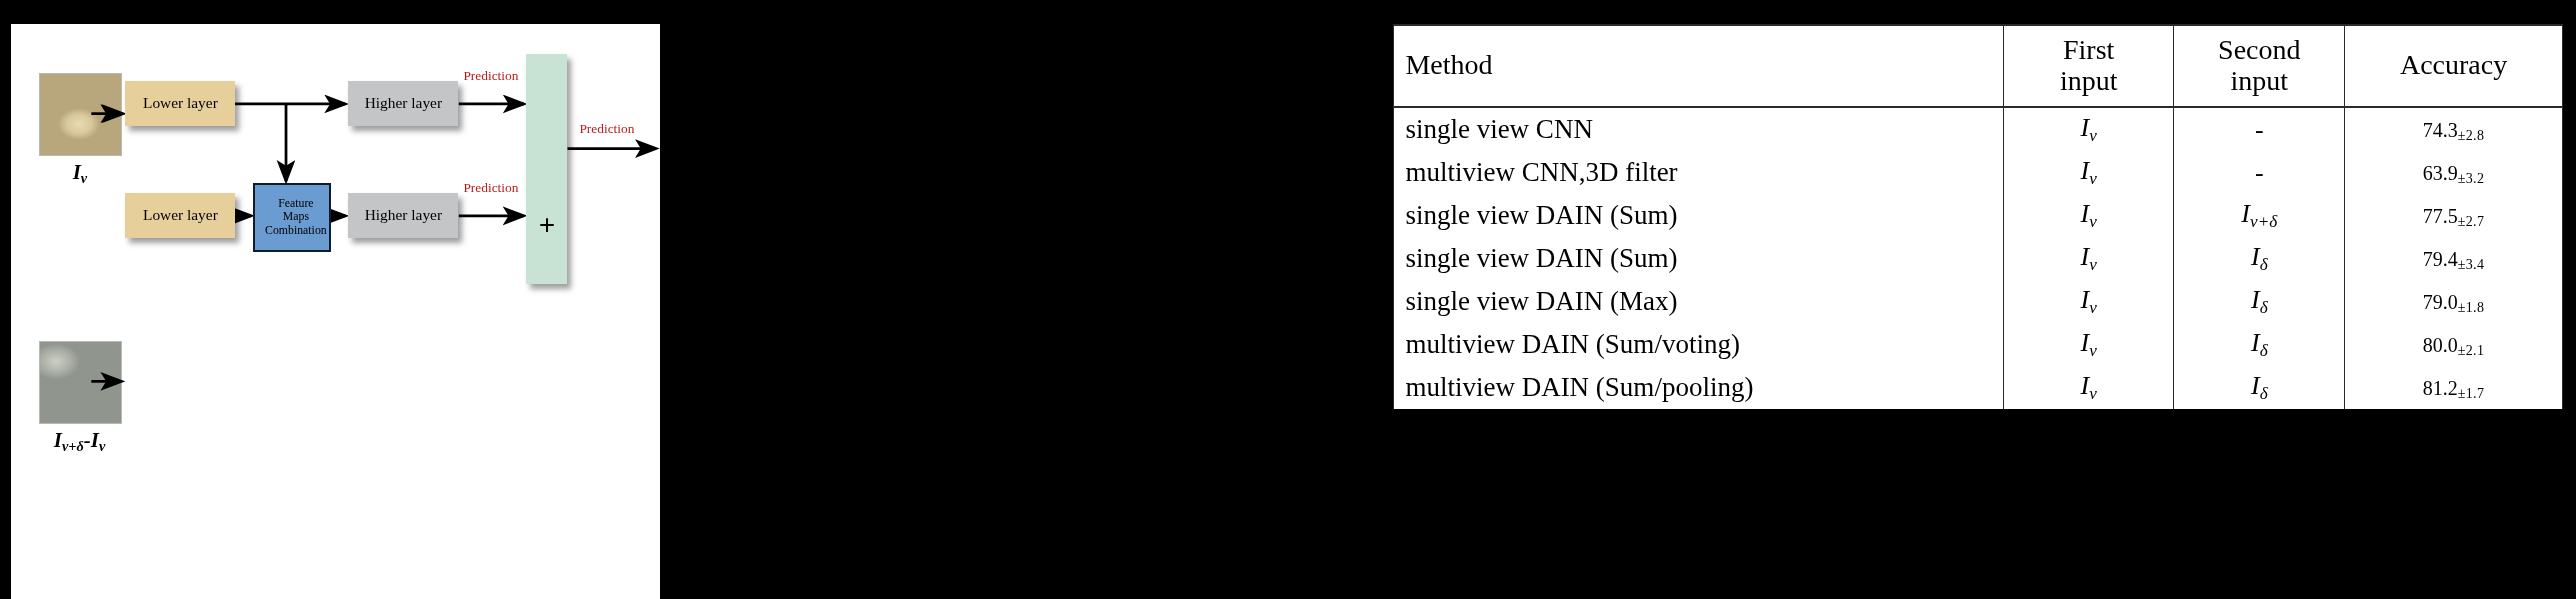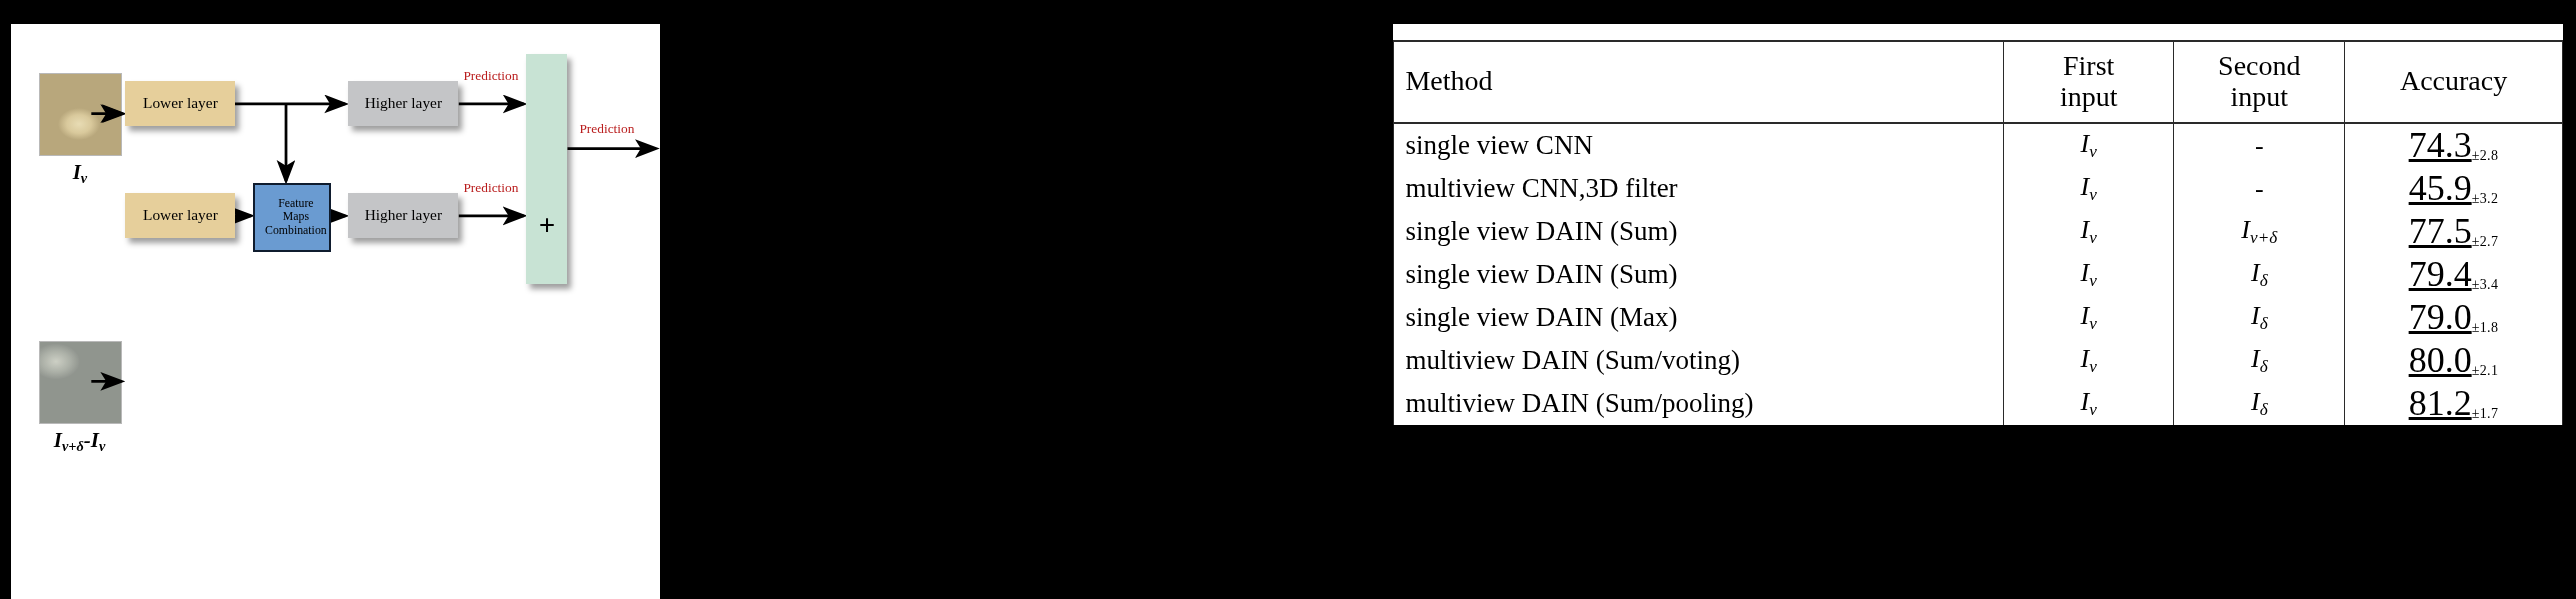--- a/index.html
+++ b/index.html
@@ -152,21 +152,20 @@
     top: 23.5px;
     width: 1170px;
     background: #ffffff;
   }
   table#results-table {
     border-collapse: collapse;
     width: 1170px;
     font-family: "Liberation Serif", serif;
     color: #000;
     background: #fff;
-    margin-top: 16px;
   }
   table#results-table th,
   table#results-table td {
     border-left: 1.6px solid #2a2a2a;
     border-right: 1.6px solid #2a2a2a;
     padding: 0 11.4px;
     font-weight: normal;
   }
   #results-table thead th {
     border-top: 2.4px solid #2a2a2a;
@@ -193,21 +192,21 @@
   .math {
     font-family: "Liberation Serif", serif;
     font-style: italic;
     font-size: 26px;
   }
   .math .msub {
     font-size: 0.66em;
     vertical-align: -0.3em;
     font-style: italic;
   }
-  .acc-val { font-size: 36px; text-decoration: underline; }
+  .acc-val { font-size: 20px; }
   .acc-pm {
     font-size: 14px;
     vertical-align: -0.22em;
     letter-spacing: 0.4px;
   }
 </style>
 </head>
 <body>
 
 <div id="left-panel">
@@ -282,21 +281,21 @@
         <tr>
           <td class="col-method">single view CNN</td>
           <td class="col-first"><span class="math">I<span class="msub">v</span></span></td>
           <td class="col-second"><span class="math" style="font-style: normal;">-</span></td>
           <td class="col-acc"><span class="acc-val">74.3</span><span class="acc-pm">±2.8</span></td>
         </tr>
         <tr class="group-end">
           <td class="col-method">multiview CNN,3D filter</td>
           <td class="col-first"><span class="math">I<span class="msub">v</span></span></td>
           <td class="col-second"><span class="math" style="font-style: normal;">-</span></td>
-          <td class="col-acc"><span class="acc-val">45.9</span><span class="acc-pm">±3.2</span></td>
+          <td class="col-acc"><span class="acc-val">63.9</span><span class="acc-pm">±3.2</span></td>
         </tr>
         <tr>
           <td class="col-method">single view DAIN (Sum)</td>
           <td class="col-first"><span class="math">I<span class="msub">v</span></span></td>
           <td class="col-second"><span class="math">I<span class="msub">v+δ</span></span></td>
           <td class="col-acc"><span class="acc-val">77.5</span><span class="acc-pm">±2.7</span></td>
         </tr>
         <tr>
           <td class="col-method">single view DAIN (Sum)</td>
           <td class="col-first"><span class="math">I<span class="msub">v</span></span></td>

